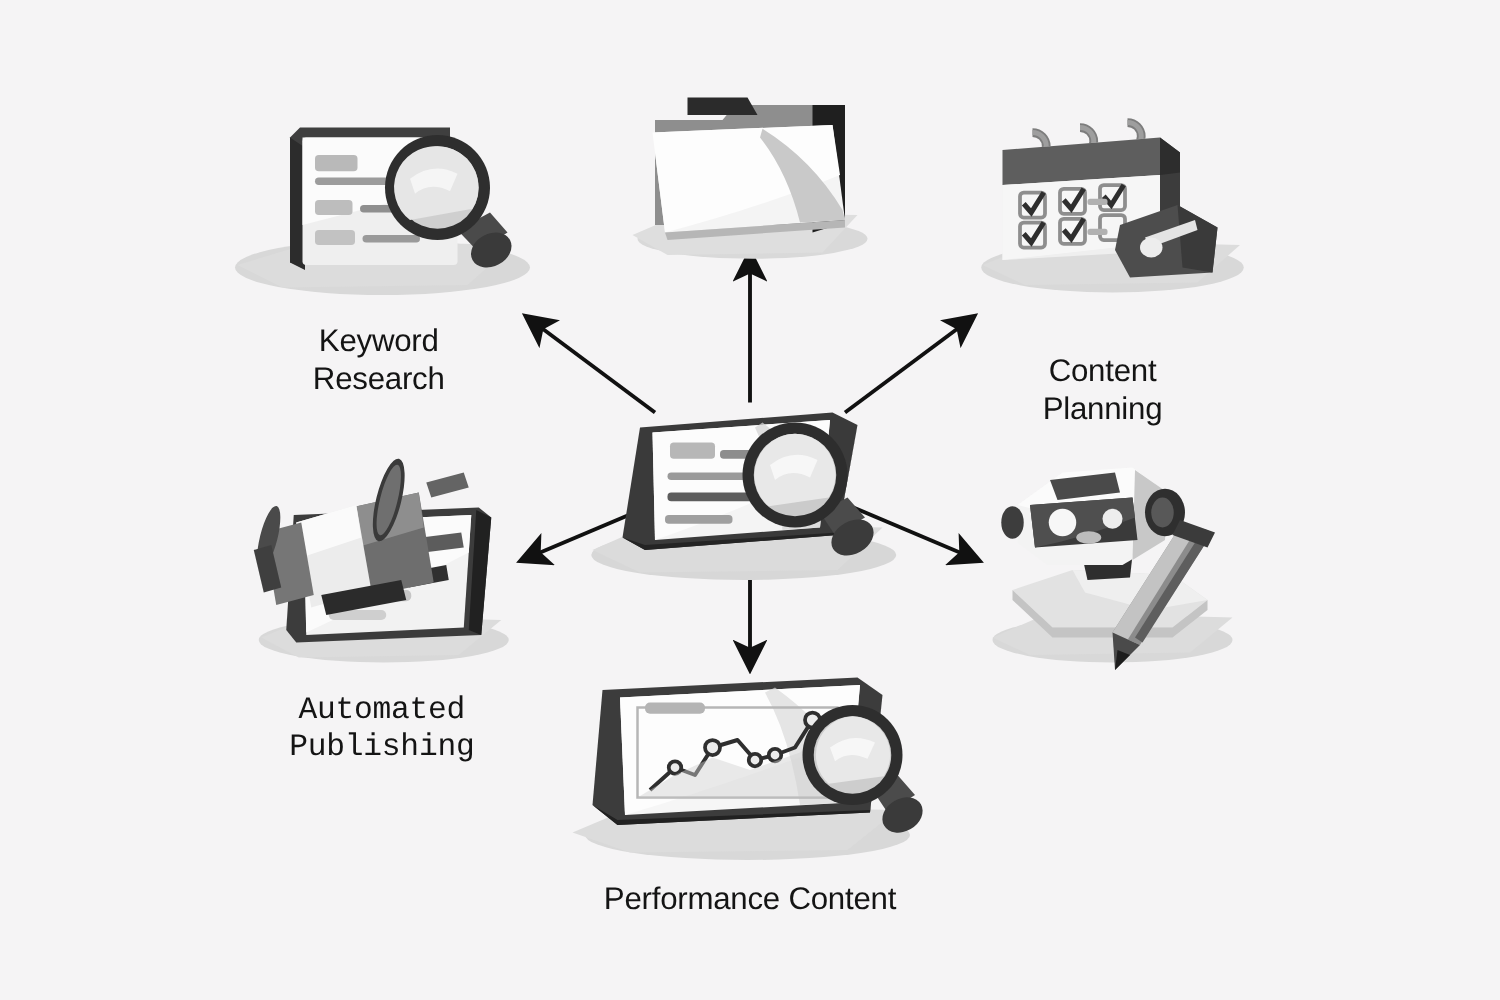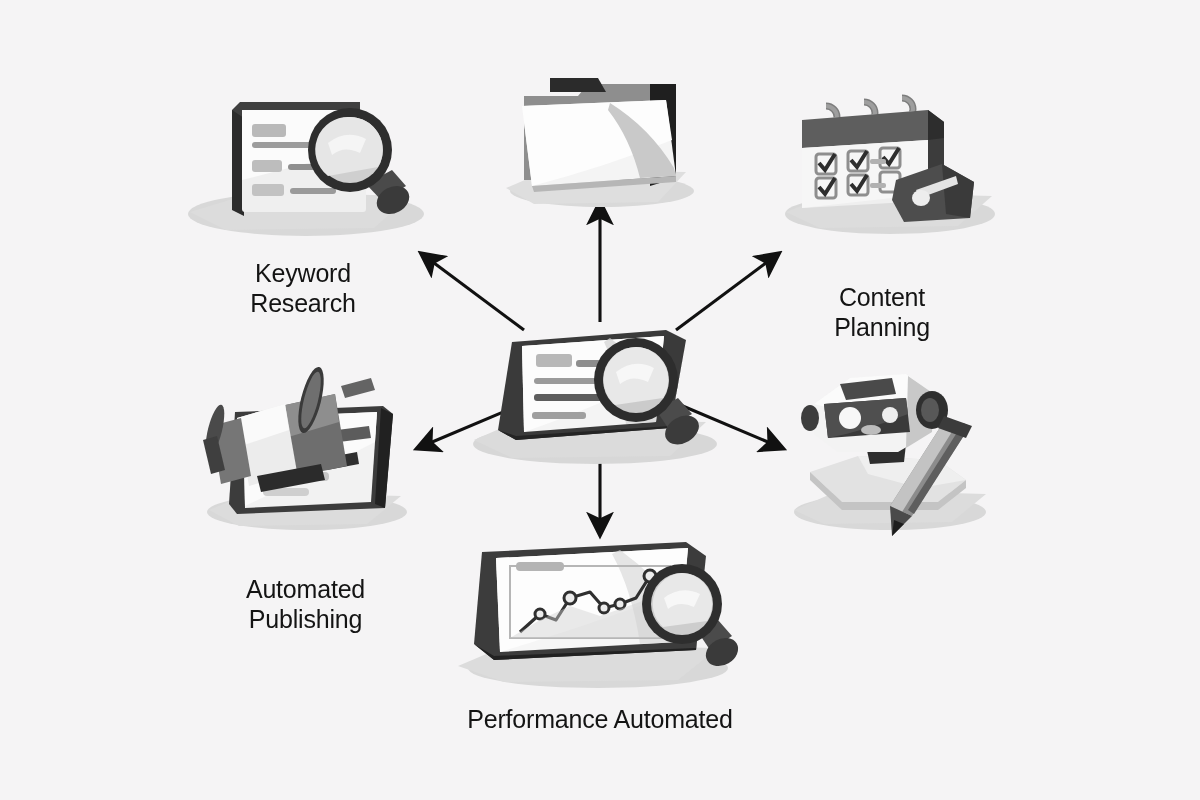--- a/index.html
+++ b/index.html
@@ -195,21 +195,21 @@
         <ellipse cx="126" cy="32" rx="7" ry="29" transform="rotate(14 126 32)" fill="#6f6f6f"></ellipse>
         <path d="M52,50 L100,36 L112,104 L64,118 Z" fill="#ececec"></path>
         <path d="M52,50 L100,36 L104,62 L56,78 Z" fill="#fafafa"></path>
         <path d="M26,58 L56,50 L66,108 L36,116 Z" fill="#767676"></path>
         <ellipse cx="30" cy="62" rx="7" ry="26" transform="rotate(14 30 62)" fill="#4a4a4a"></ellipse>
         <path d="M18,72 L32,68 L40,102 L26,106 Z" fill="#3f3f3f"></path>
         <path d="M72,108 L136,96 L140,112 L76,124 Z" fill="#2b2b2b"></path>
       </g>
     </svg>
   </div>
-  <div class="label" style="left:188px; top:574px; width:235px;">Automated
+  <div class="label" style="left:188px; top:553px; width:235px;font-family:Liberation Mono, monospace;">Automated
 Publishing</div>
 
   <div class="node art" style="left:450px; top:528px; width:300px; height:160px;">
     <svg class="icon" width="300" height="160" viewBox="0 0 300 160">
       <ellipse cx="148" cy="140" rx="130" ry="20" fill="#d8d8d8"></ellipse>
       <polygon points="8,138 60,116 268,120 228,152 54,154" fill="#dcdcdc"></polygon>
 
       <path d="M32,24 L236,14 L256,28 L246,122 L44,132 L24,116 Z" fill="#3c3c3c"></path>
       <path d="M24,116 L44,132 L246,122 L256,28 L246,120 L44,128 Z" fill="#212121"></path>
       <path d="M46,30 L238,20 L230,114 L50,124 Z" fill="#f6f6f6"></path>
@@ -232,21 +232,21 @@
       <g>
         <path d="M248,104 L268,92 L282,108 L260,122 Z" fill="#4b4b4b"></path>
         <ellipse cx="272" cy="124" rx="17" ry="13" transform="rotate(-30 272 124)" fill="#3a3a3a"></ellipse>
         <circle cx="232" cy="76" r="40" fill="#2e2e2e"></circle>
         <circle cx="232" cy="76" r="31" fill="#cdcdcd"></circle>
         <path d="M232,45 a31,31 0 0,1 25,48 L213,99 a31,31 0 0,1 19,-54 Z" fill="#e8e8e8"></path>
         <path d="M214,70 q17,-13 36,-4 l-6,13 q-15,-7 -26,2 Z" fill="#f8f8f8" opacity="0.9"></path>
       </g>
     </svg>
   </div>
-  <div class="label" style="left:420px; top:704px; width:360px;">Performance Automated</div>
+  <div class="label" style="left:420px; top:704px; width:360px;">Performance Content</div>
 
   <div class="node art" style="left:780px; top:360px; width:230px; height:180px;">
     <svg class="icon" width="230" height="180" viewBox="0 0 230 180">
       <ellipse cx="110" cy="152" rx="96" ry="18" fill="#d8d8d8"></ellipse>
       <polygon points="14,150 60,130 206,134 172,162 44,164" fill="#dcdcdc"></polygon>
 
       <path d="M30,112 L78,96 L158,100 L186,120 L158,142 L62,142 Z" fill="#e2e2e2"></path>
       <path d="M30,112 L62,142 L158,142 L186,120 L186,128 L158,150 L62,150 L30,120 Z" fill="#c4c4c4"></path>
       <path d="M78,96 L158,100 L186,120 L140,128 L88,114 Z" fill="#efefef"></path>
 

